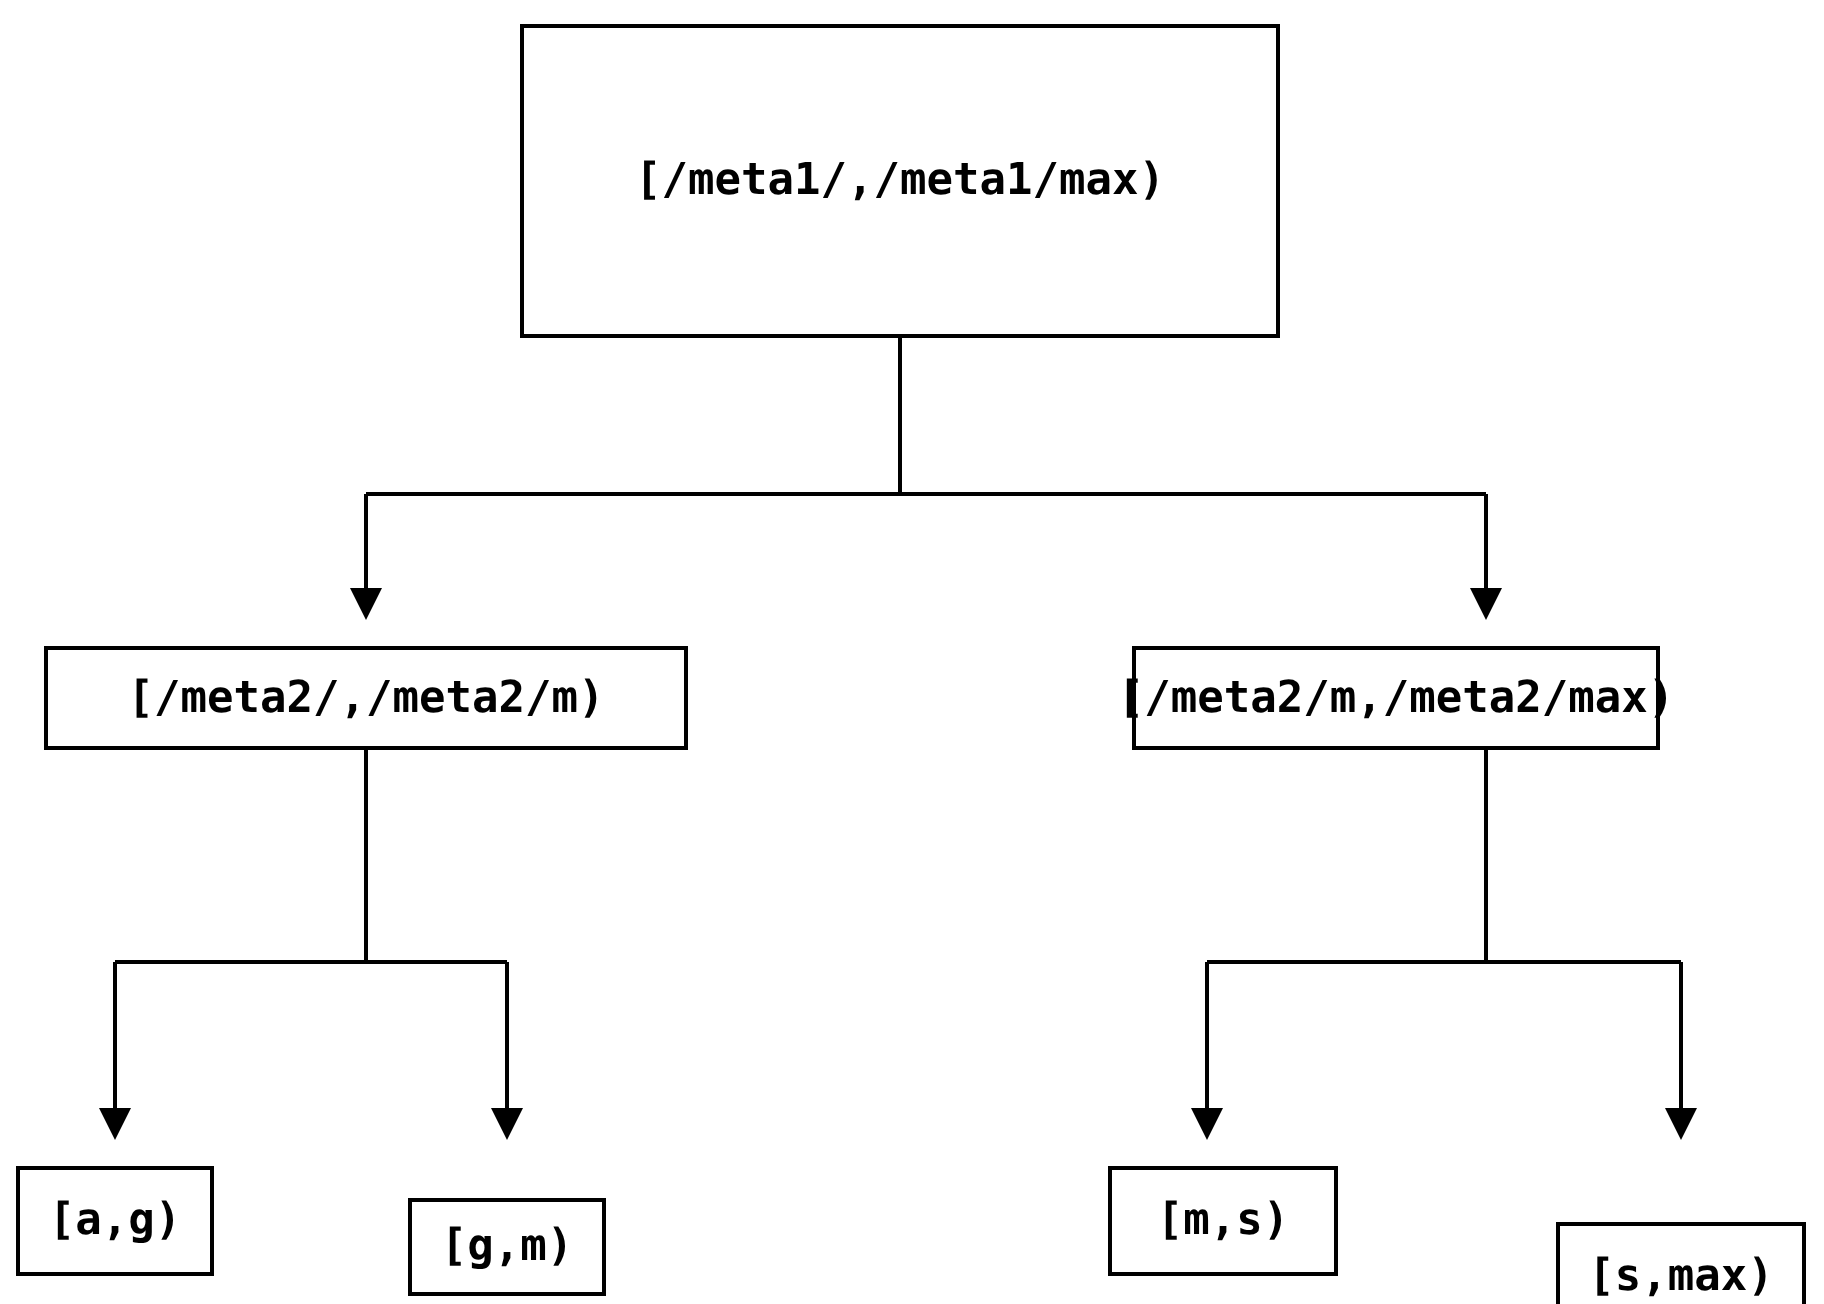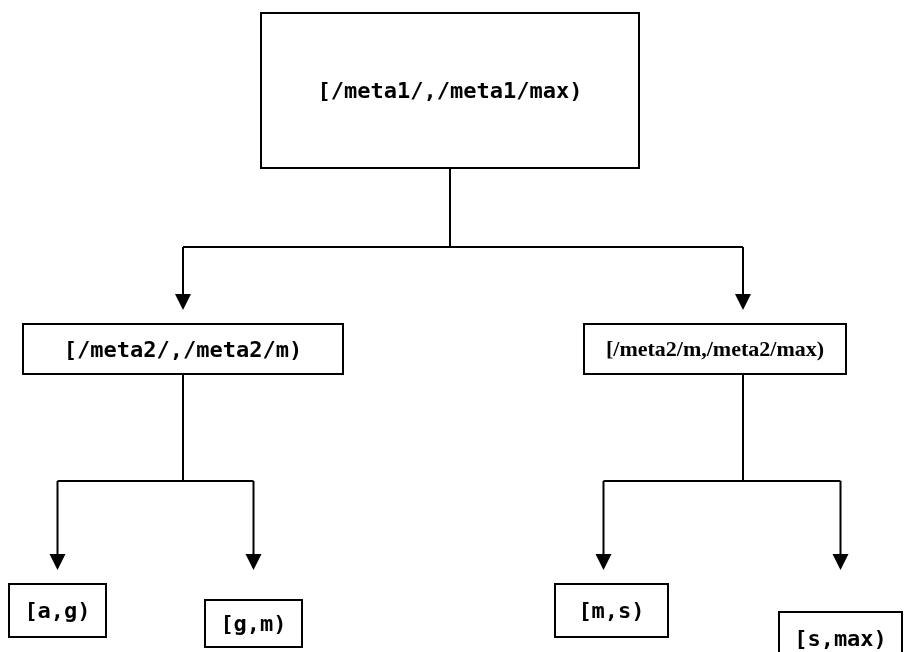--- a/index.html
+++ b/index.html
@@ -37,21 +37,21 @@
     justify-content: center;
     border: 2px solid var(--line);
     background: var(--box-bg);
     color: var(--text);
     font-size: 22px;
     font-weight: bold;
     white-space: nowrap;
   }
   .node-root   { left: 260px; top: 12px;  width: 380px; height: 157px; }
   .node-left   { left: 22px;  top: 323px; width: 322px; height: 52px; text-align: right;  }
-  .node-right  { left: 583px; top: 323px; width: 264px; height: 52px; font-family: Liberation Serif, serif;  }
+  .node-right  { left: 566px; top: 323px; width: 264px; height: 52px;  }
   .leaf-ag     { left: 8px;   top: 583px; width: 99px;  height: 55px;  }
   .leaf-gm     { left: 204px; top: 599px; width: 99px;  height: 49px;  }
   .leaf-ms     { left: 554px; top: 583px; width: 115px;  height: 55px;  }
   .leaf-smax   { left: 778px; top: 583px; width: 125px; height: 55px; margin-top: 28px;  }
 </style>
 </head>
 <body>
 
 <div class="canvas">
 

